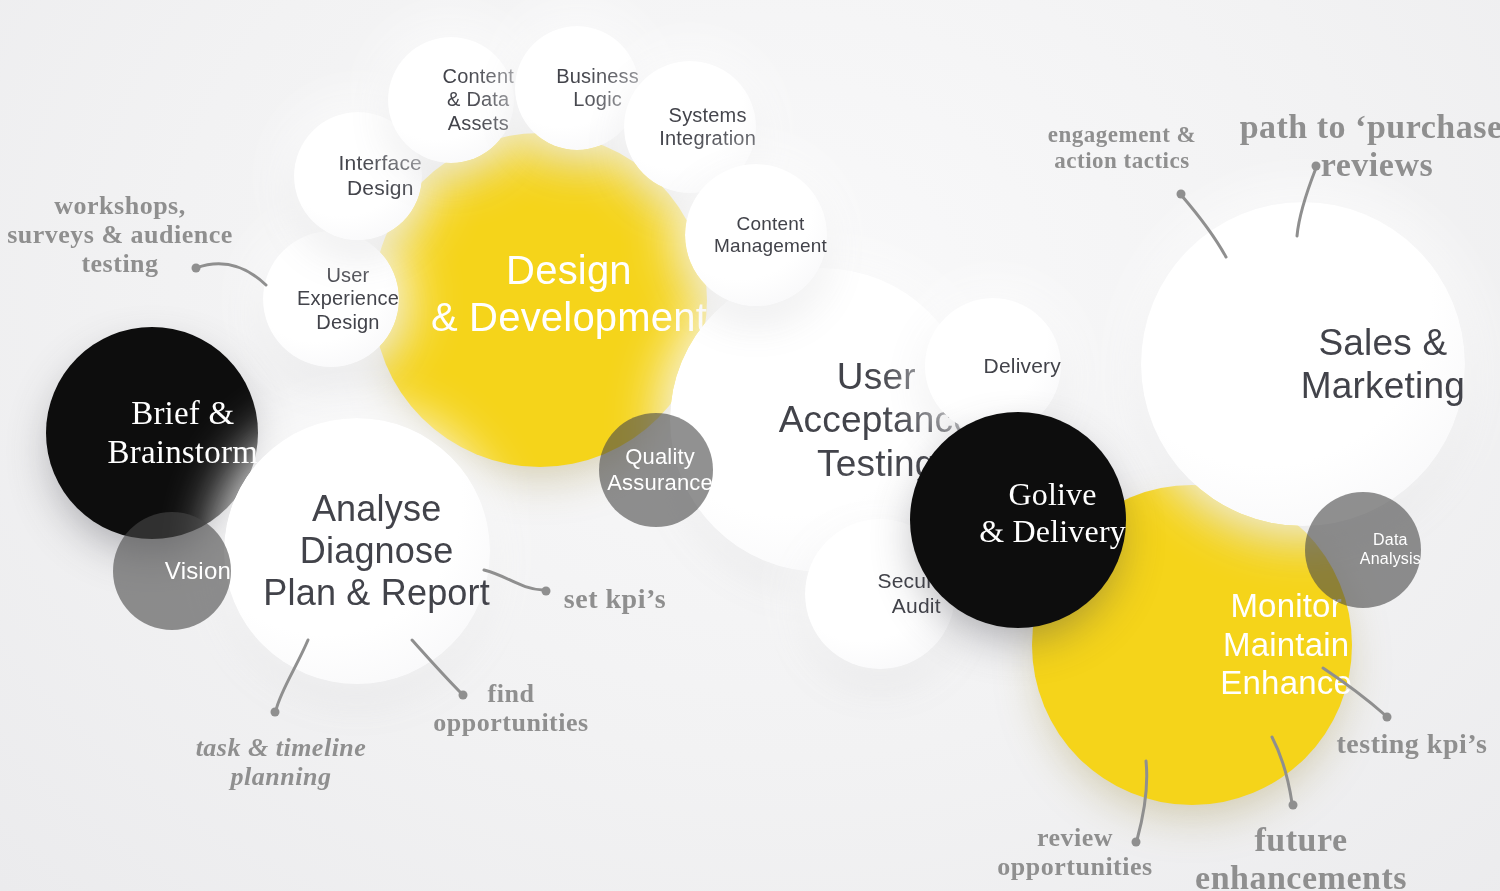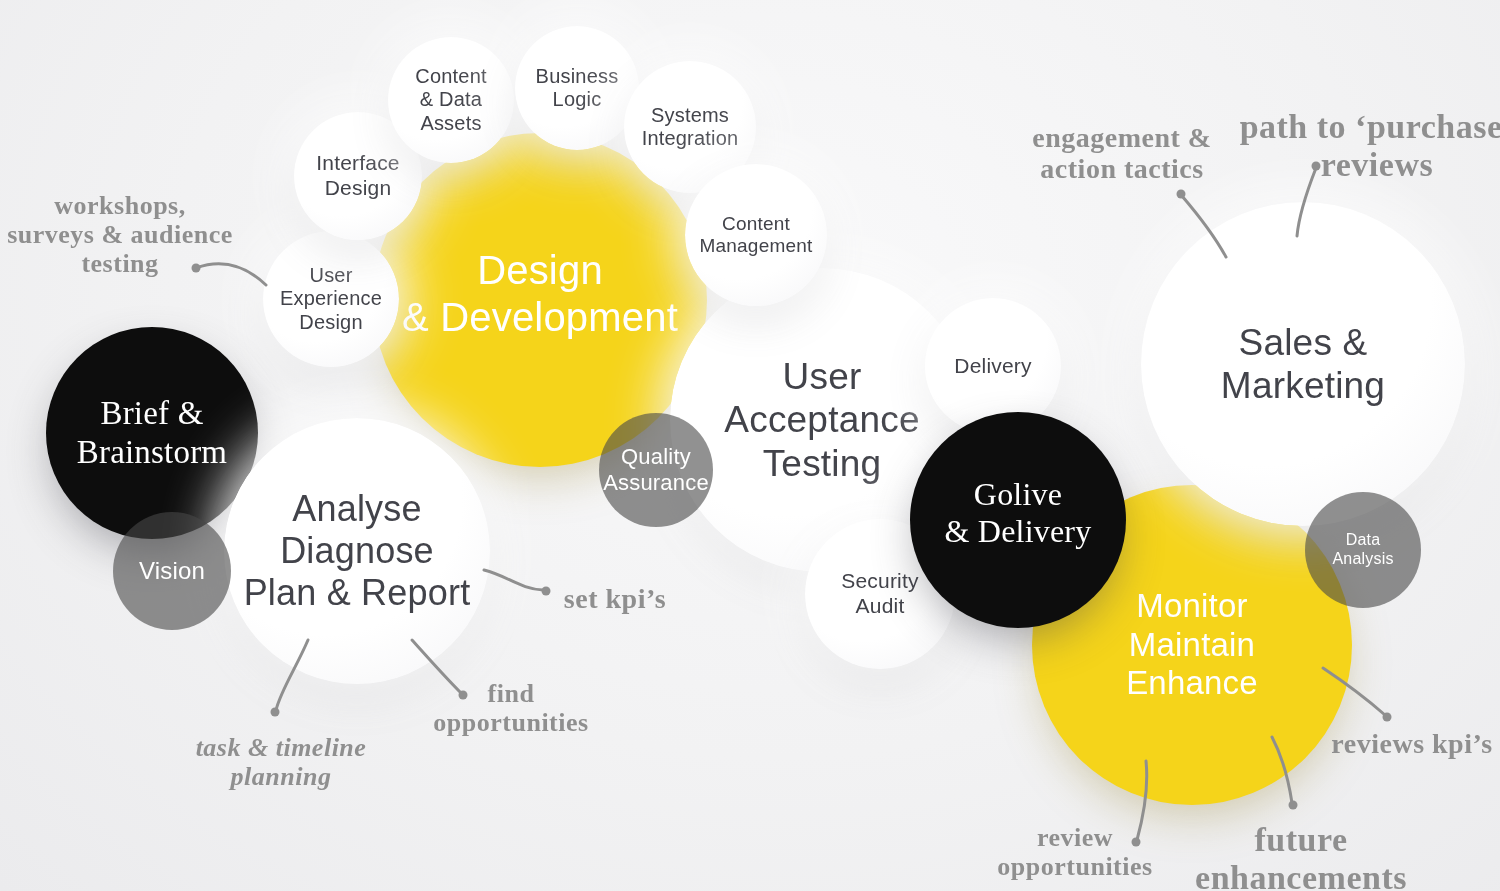--- a/index.html
+++ b/index.html
@@ -37,21 +37,21 @@
   }
   #arrows .arrow-dot{
     fill:var(--ann);
     stroke:none;
   }
   .circle{
     position:absolute;
     border-radius:50%;
     display:flex;
     align-items:center;
-    justify-content:center;
+    justify-content:flex-end;
     text-align:center;
   }
   .circle .label{
     line-height:1.17;
     letter-spacing:0.2px;
   }
   .circle.yellow{
     background:var(--yellow);
     color:#ffffff;
     box-shadow:0 18px 45px -8px rgba(150,130,40,0.35);
@@ -166,19 +166,19 @@
       </div>
       <div class="circle gray" style="left: 1305px; top: 492px; width: 116px; height: 116px;">
         <div class="label" style="font-size: 16px;">Data<br>Analysis</div>
       </div>
     </div>
   <div id="annotations">
       <div class="annotation" style="left: 120px; top: 191px; font-size: 26px;">workshops,<br>surveys &amp; audience<br>testing</div>
       <div class="annotation" style="left: 615px; top: 583px; font-size: 28px;">set kpi’s</div>
       <div class="annotation" style="left: 511px; top: 679px; font-size: 26px;">find<br>opportunities</div>
       <div class="annotation" style="left: 281px; top: 733px; font-size: 26px; font-style: italic;">task &amp; timeline<br>planning</div>
-      <div class="annotation" style="left: 1122px; top: 122px; font-size: 28px;">engagement &amp;<br>action tactics</div>
+      <div class="annotation" style="left: 1122px; top: 122px; font-size: 23px;">engagement &amp;<br>action tactics</div>
       <div class="annotation" style="left: 1377px; top: 108px; font-size: 34px;">path to ‘purchase’<br>reviews</div>
-      <div class="annotation" style="left: 1412px; top: 728px; font-size: 28px;">reviews kpi’s</div>
+      <div class="annotation" style="left: 1412px; top: 728px; font-size: 28px;">testing kpi’s</div>
       <div class="annotation" style="left: 1075px; top: 823px; font-size: 26px;">review<br>opportunities</div>
       <div class="annotation" style="left: 1301px; top: 821px; font-size: 34px;">future<br>enhancements</div>
     </div>
 </div>
 
 </body></html>

